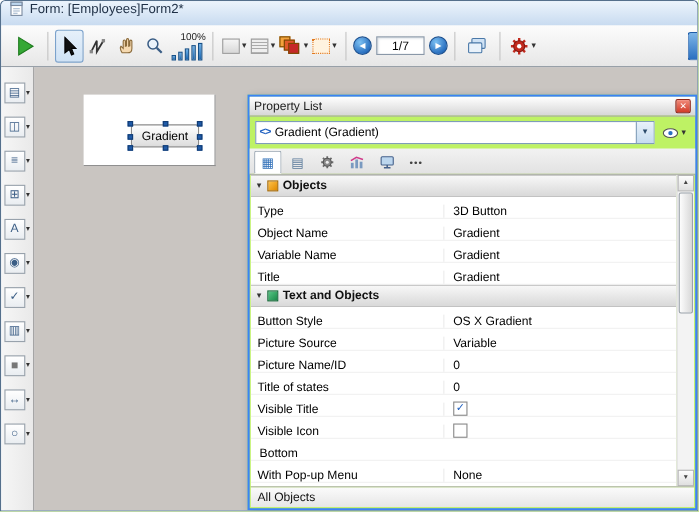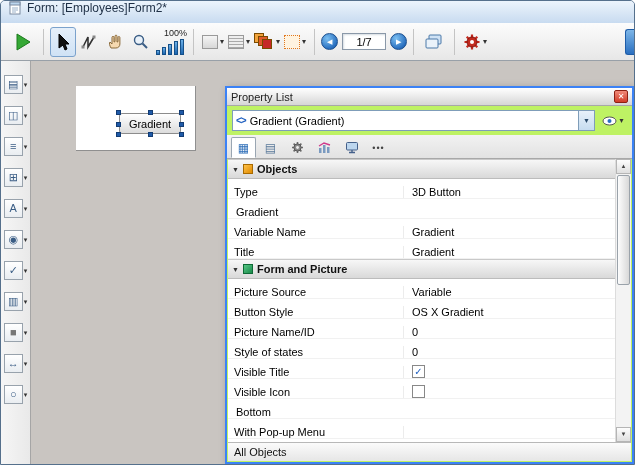--- a/index.html
+++ b/index.html
@@ -371,69 +371,71 @@
         <div class="sec-header">
           <span class="sec-arrow">▼</span>
           <span class="sec-icon objects"></span>
           <span class="sec-label">Objects</span>
         </div>
         <div class="prow">
           <div class="pname">Type</div>
           <div class="pval">3D Button</div>
         </div>
         <div class="prow">
+          <div class="pname">Object Name</div>
           <div class="pval">Gradient</div>
         </div>
         <div class="prow">
           <div class="pname">Variable Name</div>
           <div class="pval">Gradient</div>
         </div>
         <div class="prow">
           <div class="pname">Title</div>
           <div class="pval">Gradient</div>
         </div>
 
         <div class="sec-header">
           <span class="sec-arrow">▼</span>
           <span class="sec-icon picture"></span>
-          <span class="sec-label">Form and Picture</span>
+          <span class="sec-label">Text and Objects</span>
+        </div>
+        <div class="prow">
+          <div class="pname">Button Style</div>
+          <div class="pval">OS X Gradient</div>
         </div>
         <div class="prow">
           <div class="pname">Picture Source</div>
           <div class="pval">Variable</div>
         </div>
         <div class="prow">
-          <div class="pname">Button Style</div>
-          <div class="pval">OS X Gradient</div>
-        </div>
-        <div class="prow">
           <div class="pname">Picture Name/ID</div>
           <div class="pval">0</div>
         </div>
         <div class="prow">
-          <div class="pname">Style of states</div>
+          <div class="pname">Title of states</div>
           <div class="pval">0</div>
         </div>
         <div class="prow">
           <div class="pname">Visible Title</div>
           <div class="pval">
             <span class="cb">✓</span>
           </div>
         </div>
         <div class="prow">
           <div class="pname">Visible Icon</div>
           <div class="pval">
             <span class="cb"></span>
           </div>
         </div>
         <div class="prow">
           <div class="pval">Bottom</div>
         </div>
         <div class="prow">
           <div class="pname">With Pop-up Menu</div>
+          <div class="pval">None</div>
         </div>
       </div>
 
       <div class="vscroll">
         <div class="sbtn up"><span>▲</span></div>
         <div class="sthumb"></div>
         <div class="sbtn down"><span>▼</span></div>
       </div>
 
       <div class="panel-footer">

